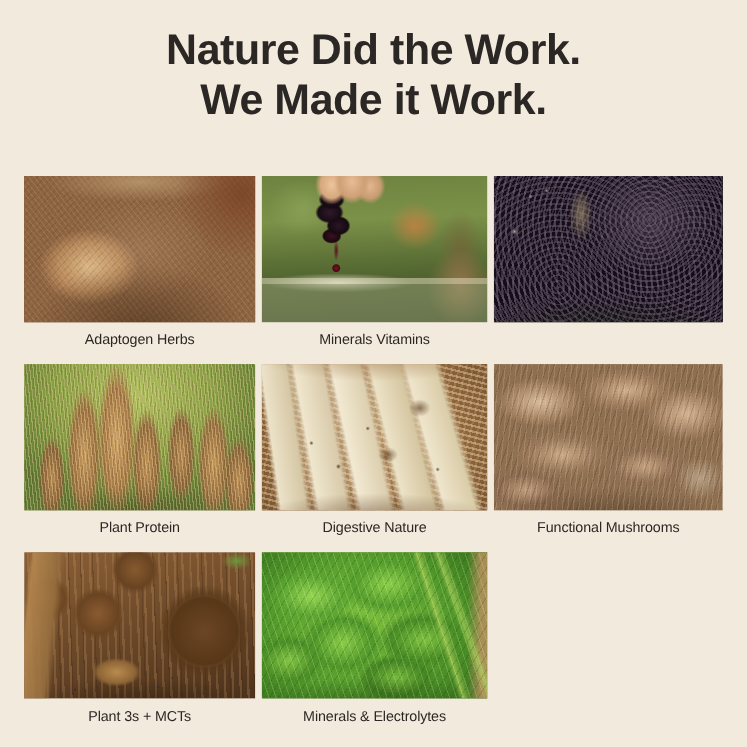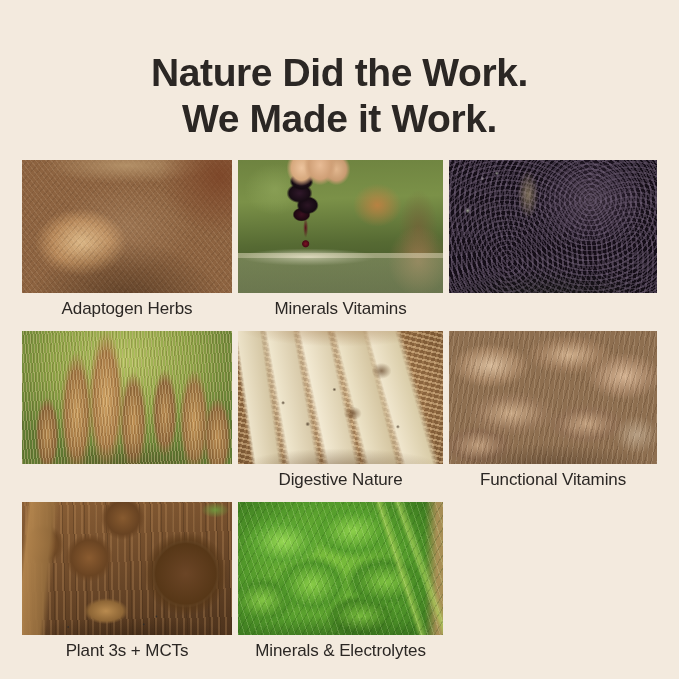--- a/index.html
+++ b/index.html
@@ -20,21 +20,21 @@
     position: relative;
     width: 679px;
     height: 679px;
     background: #f3eade;
     box-sizing: border-box;
   }
 
   
   .headline {
     position: absolute;
-    top: 50px;
+    top: 23px;
     left: 0;
     width: 679px;
     text-align: center;
     color: #2b2724;
     font-family: "Liberation Sans", sans-serif;
     font-weight: bold;
     font-size: 39px;
     line-height: 46px;
     letter-spacing: -0.4px;
   }
@@ -69,21 +69,21 @@
   .thumb .layer {
     position: absolute;
     inset: 0;
   }
 
   .caption {
     display: block;
     text-align: center;
     color: #2b2724;
     font-family: "Liberation Sans", sans-serif;
-    font-size: 17px;
+    font-size: 13px;
     line-height: 32px;
     height: 32px;
     white-space: nowrap;
     letter-spacing: -0.1px;
   }
 
   
 
   
   .ph-adaptogen .l1 {
@@ -375,39 +375,40 @@
           <div class="layer l4"></div>
       </div>
     </div>
 
     <div class="cell">
       <div class="thumb ph-protein">
         <div class="layer l1"></div>
           <div class="layer l2"></div>
           <div class="layer l3"></div>
       </div>
+      <span class="caption">Plant Protein</span>
     </div>
 
     <div class="cell">
       <div class="thumb ph-enzymes">
         <div class="layer l1"></div>
           <div class="layer l2"></div>
           <div class="layer l3"></div>
           <div class="layer l4"></div>
       </div>
       <span class="caption">Digestive Nature</span>
     </div>
 
     <div class="cell">
       <div class="thumb ph-mushrooms">
         <div class="layer l1"></div>
           <div class="layer l2"></div>
           <div class="layer l3"></div>
       </div>
-      <span class="caption">Functional Vitamins</span>
+      <span class="caption">Functional Mushrooms</span>
     </div>
 
     <div class="cell">
       <div class="thumb ph-omega">
         <div class="layer l1"></div>
           <div class="layer l2"></div>
           <div class="layer l3"></div>
           <div class="layer l4"></div>
       </div>
       <span class="caption">Plant 3s + MCTs</span>

